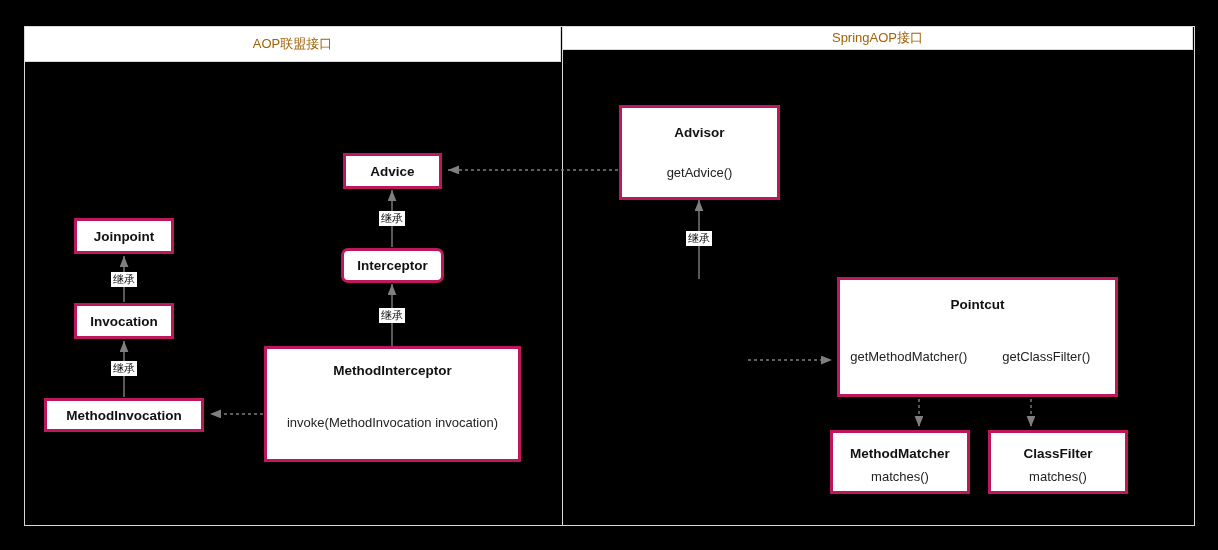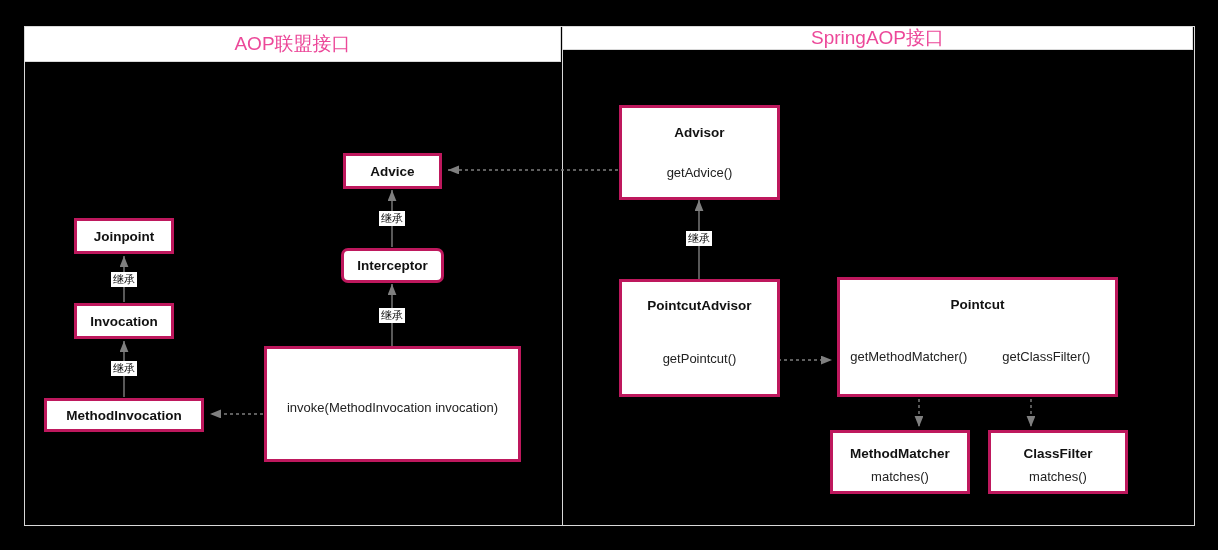--- a/index.html
+++ b/index.html
@@ -23,25 +23,25 @@
   }
   .panel {
     position: absolute;
     border: 1px solid #d8d8d8;
     background: transparent;
   }
   .panel-header {
     position: absolute;
     border: 1px solid #d8d8d8;
     background: #ffffff;
-    color: #ec4899;
+    color: #a16207;
     display: flex;
     align-items: center;
     justify-content: center;
-    font-size: 19px;
+    font-size: 13px;
     box-sizing: border-box;
   }
   .node {
     position: absolute;
     background: #ffffff;
     border: 3px solid #be185d;
     box-sizing: border-box;
     display: flex;
     flex-direction: column;
     align-items: center;
@@ -143,32 +143,29 @@
 
   <div class="node" style="left:343px; top:153px; width:99px; height:36px; justify-content:center;">
     <div class="node-title">Advice</div>
   </div>
 
   <div class="node" style="left:341px; top:248px; width:103px; height:35px; justify-content:center;border-radius:7px;">
     <div class="node-title">Interceptor</div>
   </div>
 
   <div class="node" style="left:264px; top:346px; width:257px; height:116px; padding-top:14px;">
+    <div class="node-title">MethodInterceptor</div>
     <div class="node-member" style="margin-top:37px;">invoke(MethodInvocation invocation)</div>
   </div>
 
   <div class="node" style="left:619px; top:105px; width:161px; height:95px; padding-top:17px;">
     <div class="node-title">Advisor</div>
     <div class="node-member" style="margin-top:25px;">getAdvice()</div>
   </div>
 
-  <div class="node" style="left:619px; top:279px; width:161px; height:118px; padding-top:16px;">
-    <div class="node-title">PointcutAdvisor</div>
-    <div class="node-member" style="margin-top:38px;">getPointcut()</div>
-  </div>
 
   <div class="node" style="left:837px; top:277px; width:281px; height:120px; padding-top:17px;">
     <div class="node-title">Pointcut</div>
     <div class="members-row" style="margin-top:37px;">
       <div class="node-member" style="width:50%;">getMethodMatcher()</div>
       <div class="node-member" style="width:50%;">getClassFilter()</div>
     </div>
   </div>
 
   <div class="node" style="left:830px; top:430px; width:140px; height:64px; padding-top:13px;">

